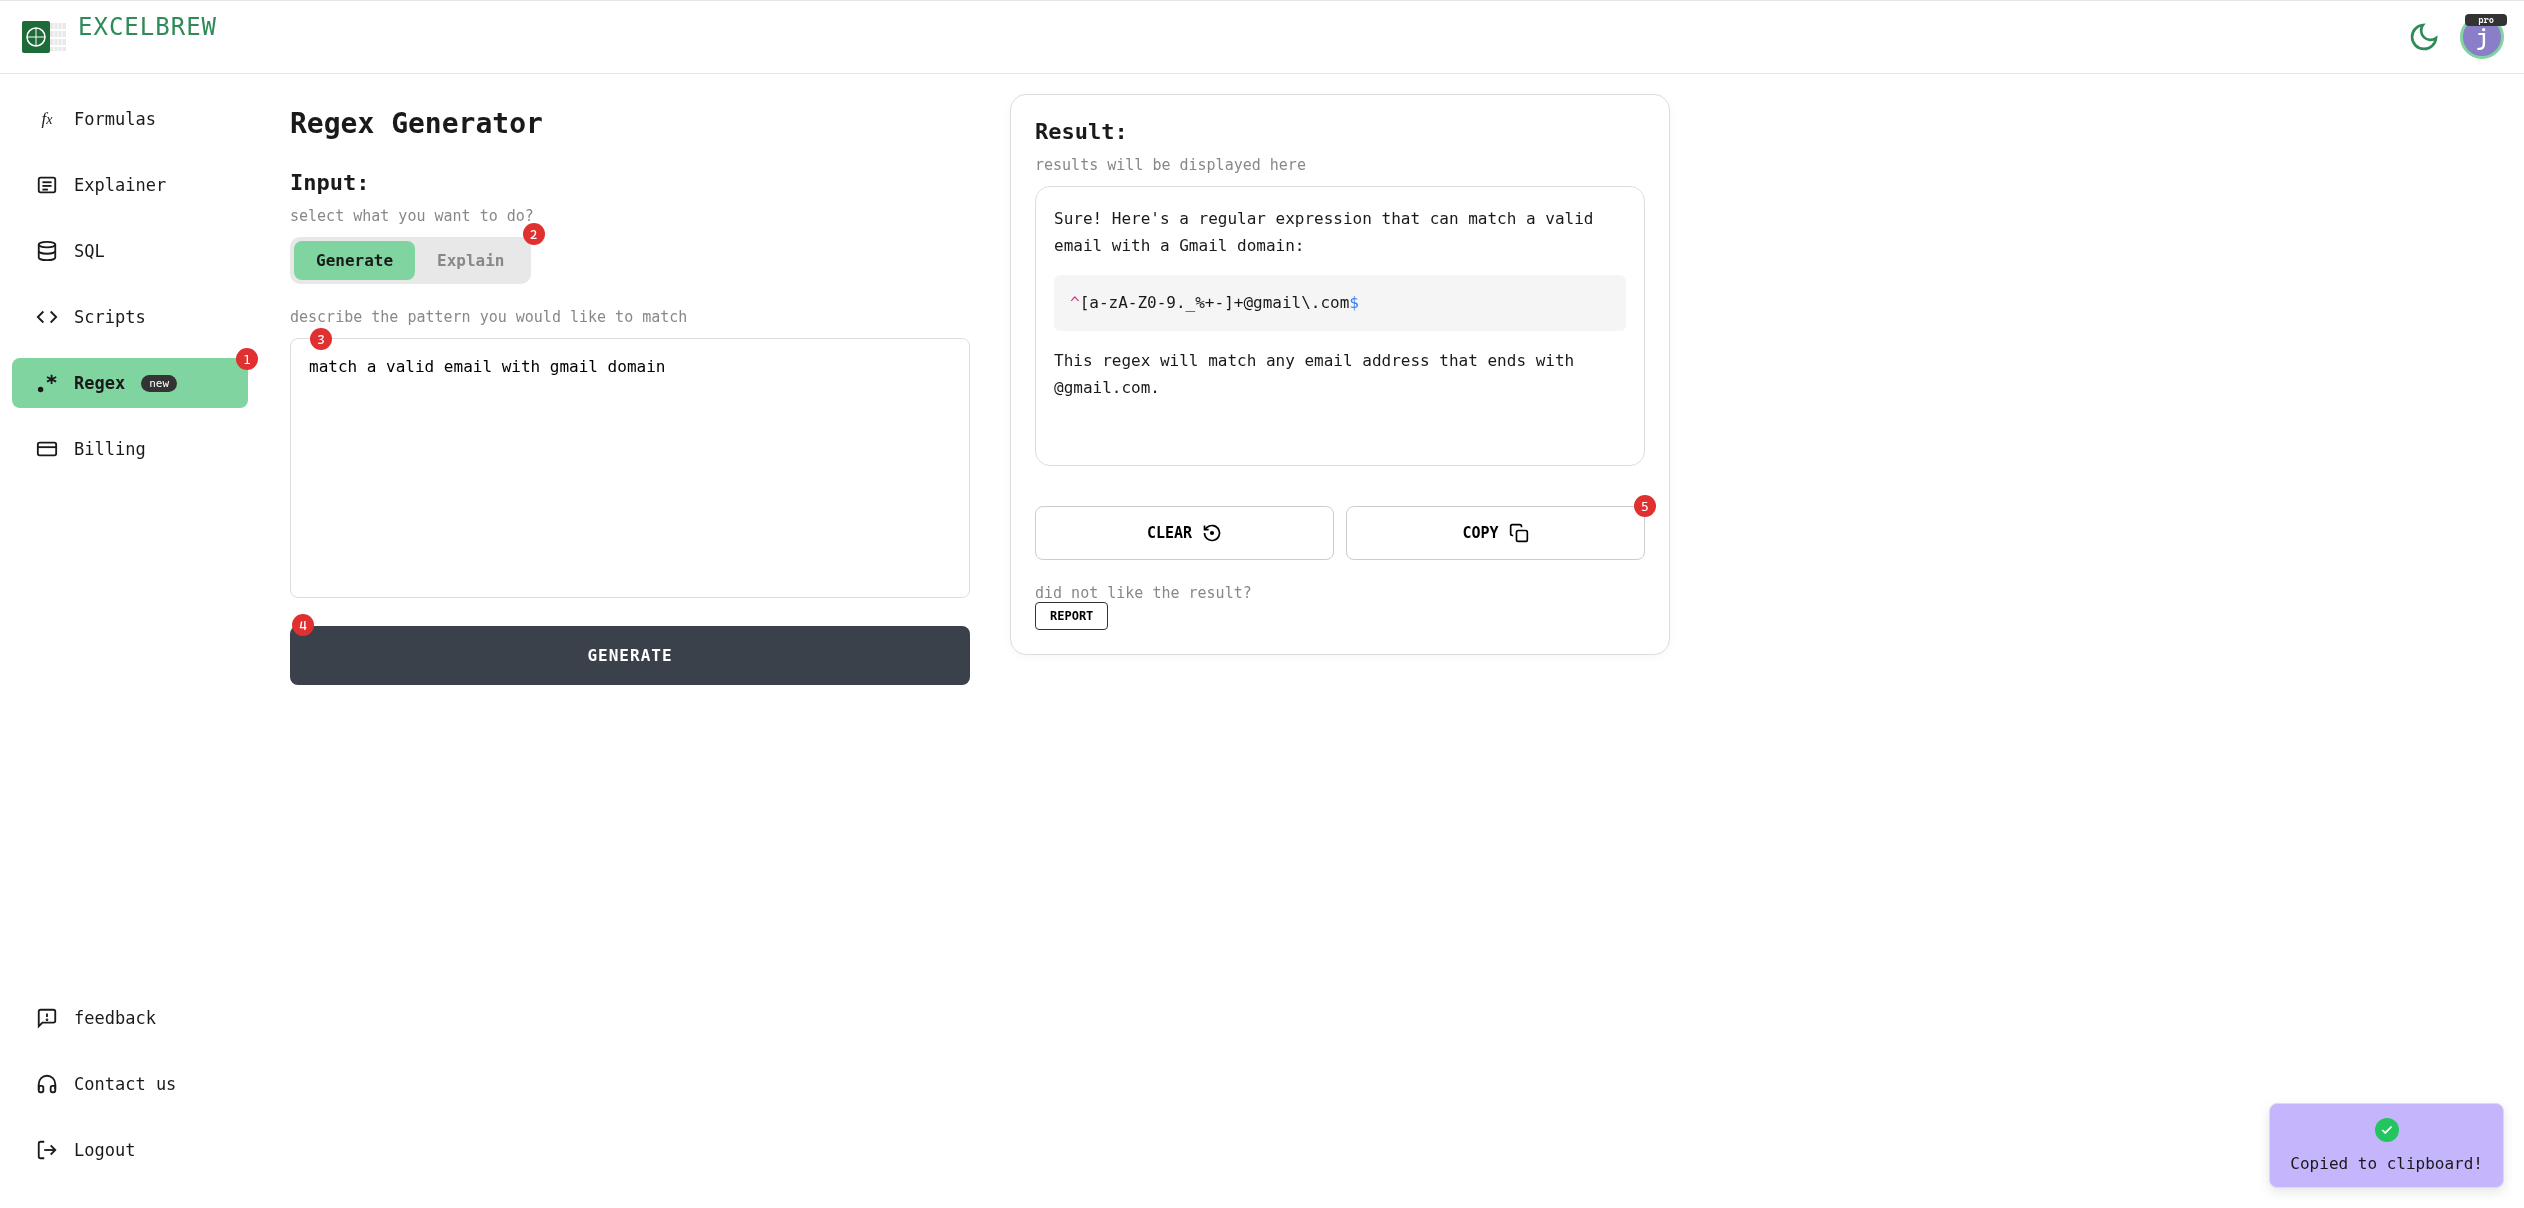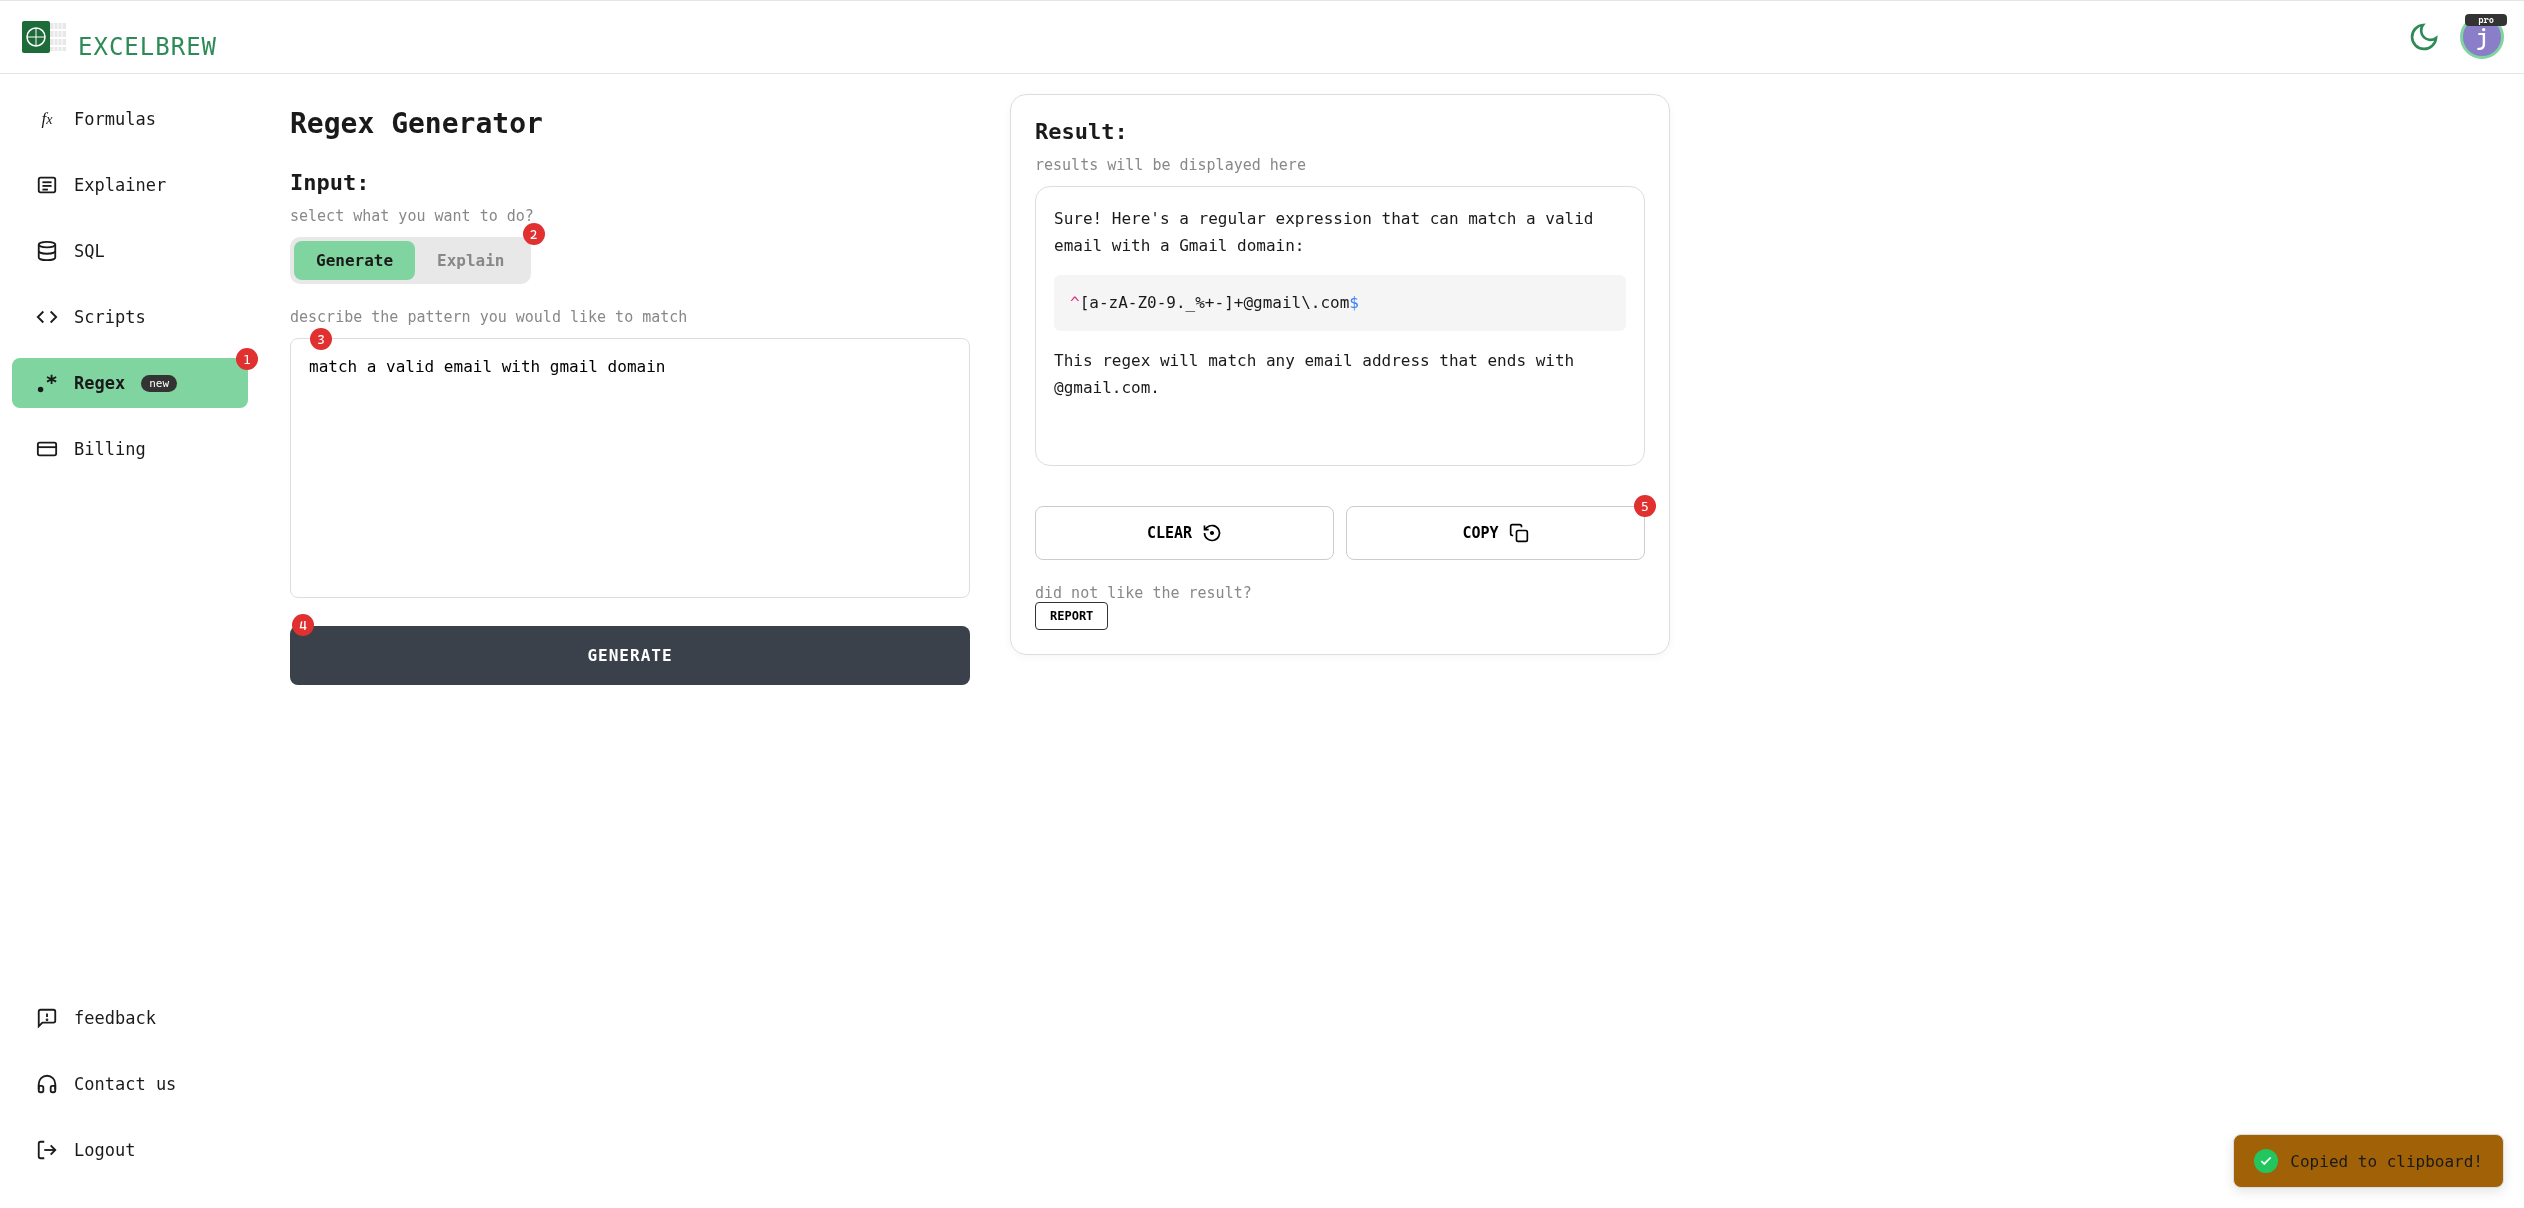--- a/index.html
+++ b/index.html
@@ -17,21 +17,21 @@
       display: flex;
       align-items: center;
       justify-content: space-between;
       padding: 12px 20px;
       border-bottom: 1px solid #e5e5e5;
       border-top: 1px solid #e5e5e5;
       background: #fff;
     }
     .logo-area {
       display: flex;
-      align-items: flex-end;
+      align-items: flex-start;
       gap: 10px;
     }
     .logo-icon {
       width: 48px;
       height: 48px;
       position: relative;
     }
     .logo-icon svg {
       width: 100%;
       height: 100%;
@@ -296,30 +296,31 @@
       border-radius: 4px;
       font-size: 12px;
       font-weight: 700;
       cursor: pointer;
       font-family: ui-monospace, monospace;
     }
     .toast {
       position: fixed;
       bottom: 20px;
       right: 20px;
-      background: #a16207;
+      background: #c4b5fd;
       border: 1px solid #ddd;
       border-radius: 8px;
       padding: 14px 20px;
       display: flex;
       align-items: center;
       gap: 12px;
       font-size: 16px;
       font-family: ui-monospace, monospace;
       box-shadow: 0 4px 12px rgba(0,0,0,0.1);
+      flex-direction: column;
     }
     .toast-icon {
       width: 24px;
       height: 24px;
       background: #22c55e;
       border-radius: 50%;
       display: flex;
       align-items: center;
       justify-content: center;
       color: #fff;

